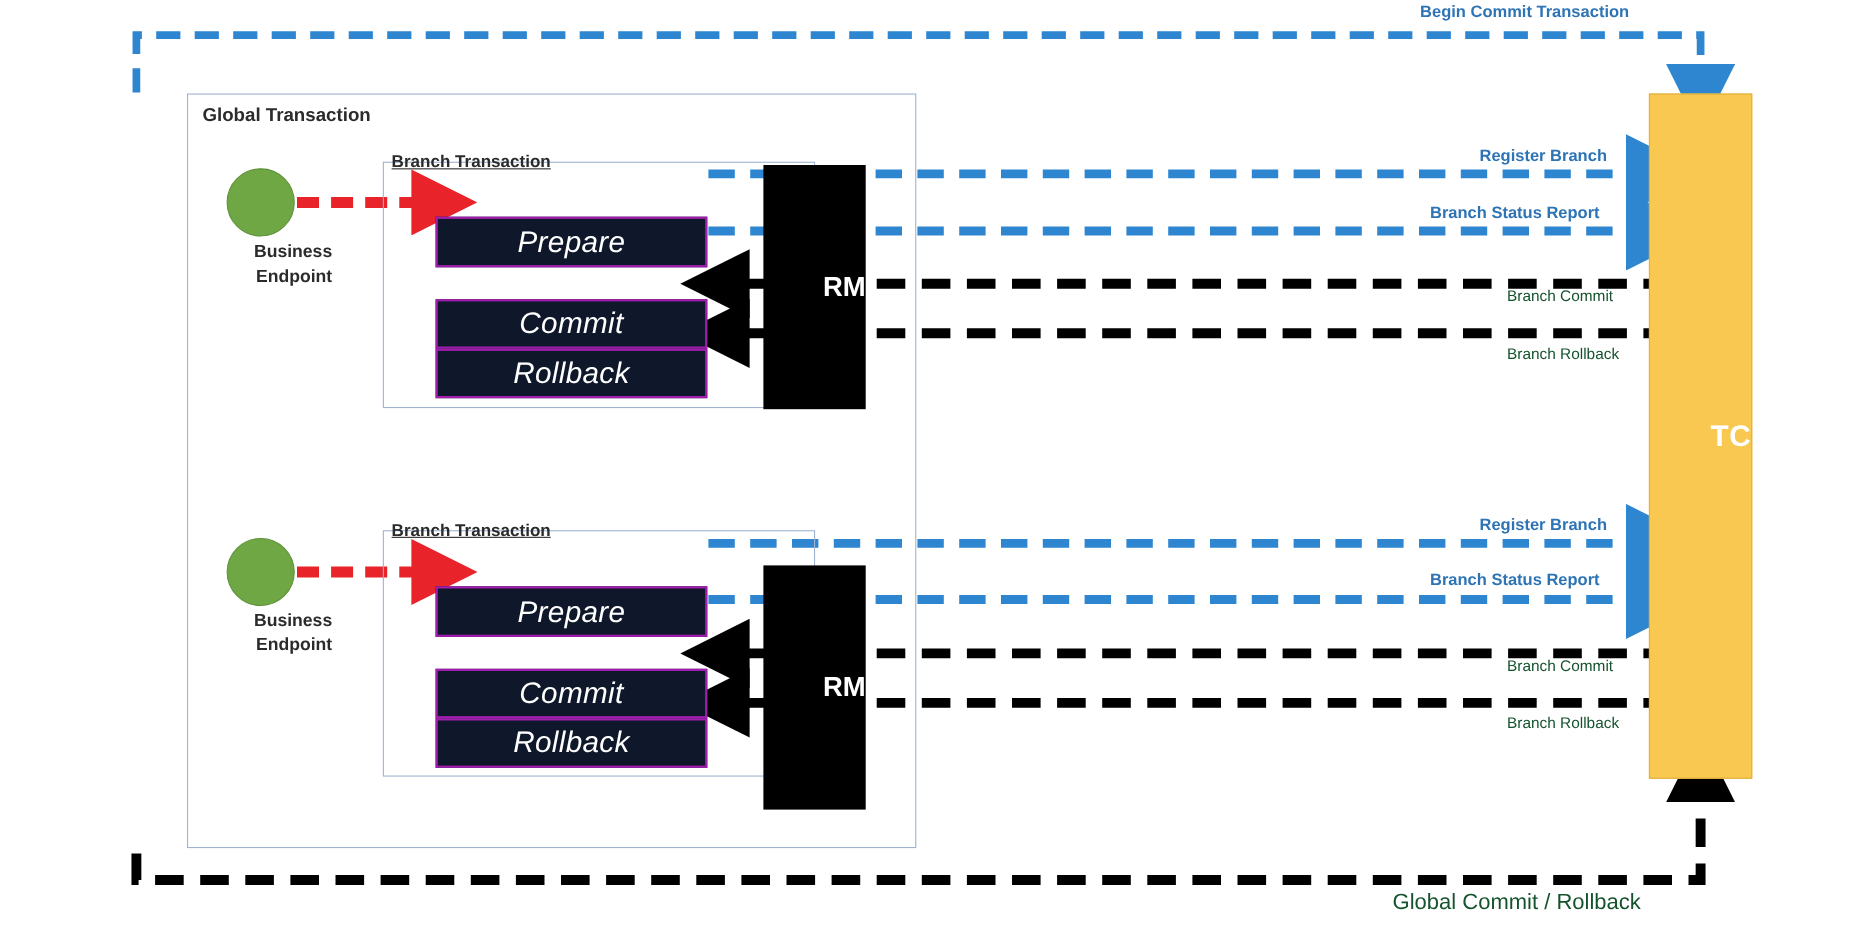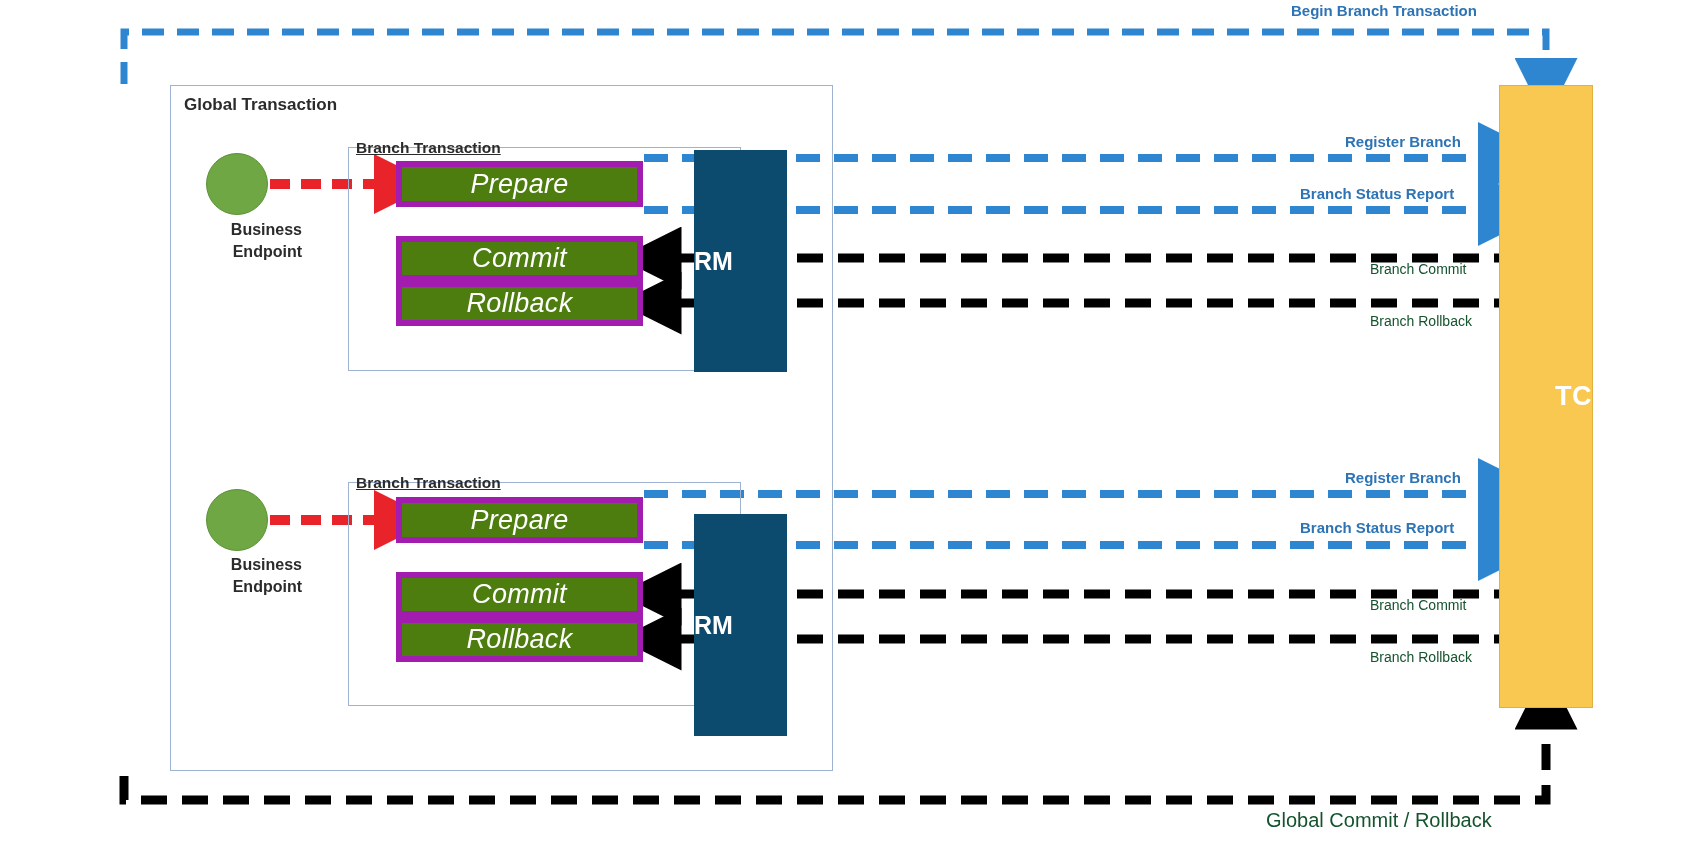--- a/index.html
+++ b/index.html
@@ -42,26 +42,26 @@
     font-size: 27px;
     font-weight: bold;
     letter-spacing: 0.5px;
   }
   #tm-column { left: 78px;   top: 85px; width: 92px;  height: 690px; }
   #tc-column { left: 1499px; top: 85px; width: 94px;  height: 623px; }
 
   
   .rm-pillar {
     position: absolute;
-    background: #0c4a6e;
+    background: #000000;
     border: none;
     box-sizing: border-box;
     display: flex;
     align-items: center;
-    justify-content: flex-start;
+    justify-content: flex-end;
     z-index: 7;
   }
   .rm-label {
     color: #ffffff;
     font-size: 25px;
     font-weight: bold;
   }
   #rm-pillar-1 { left: 694px; top: 150px; width: 93px; height: 222px; }
   #rm-pillar-2 { left: 694px; top: 514px; width: 93px; height: 222px; }
 
@@ -109,27 +109,28 @@
     text-decoration: underline;
   }
   #branch-title-1 { top: 139px; }
   #branch-title-2 { top: 474px; }
 
   
   .action-box {
     position: absolute;
     left: 396px;
     width: 247px;
-    background: #4d7c0f;
-    border: 6px solid #a21caf;
+    background: #0f172a;
+    border: 2px solid #a21caf;
     box-sizing: border-box;
     display: flex;
     align-items: center;
     justify-content: center;
     z-index: 5;
+    margin-top: 36px;
   }
   .action-label {
     color: #ffffff;
     font-size: 27px;
     font-style: italic;
     font-weight: normal;
     letter-spacing: 0.3px;
   }
   #prepare-box-1  { top: 161px; height: 46px; }
   #commit-box-1   { top: 236px; height: 45px; }
@@ -301,21 +302,21 @@
   </div>
 
   <div id="rm-pillar-2" class="rm-pillar">
     <span class="rm-label">RM</span>
   </div>
 
   <div id="tc-column" class="pillar">
     <span class="pillar-label">TC</span>
   </div>
 
-  <div id="label-begin-global" class="flow-label blue">Begin Branch Transaction</div>
+  <div id="label-begin-global" class="flow-label blue">Begin Commit Transaction</div>
 
   <div id="label-register-1" class="flow-label blue">Register Branch</div>
   <div id="label-status-1" class="flow-label blue">Branch Status Report</div>
   <div id="label-branch-commit-1" class="flow-label black">Branch Commit</div>
   <div id="label-branch-rb-1" class="flow-label black">Branch Rollback</div>
 
   <div id="label-register-2" class="flow-label blue">Register Branch</div>
   <div id="label-status-2" class="flow-label blue">Branch Status Report</div>
   <div id="label-branch-commit-2" class="flow-label black">Branch Commit</div>
   <div id="label-branch-rb-2" class="flow-label black">Branch Rollback</div>

